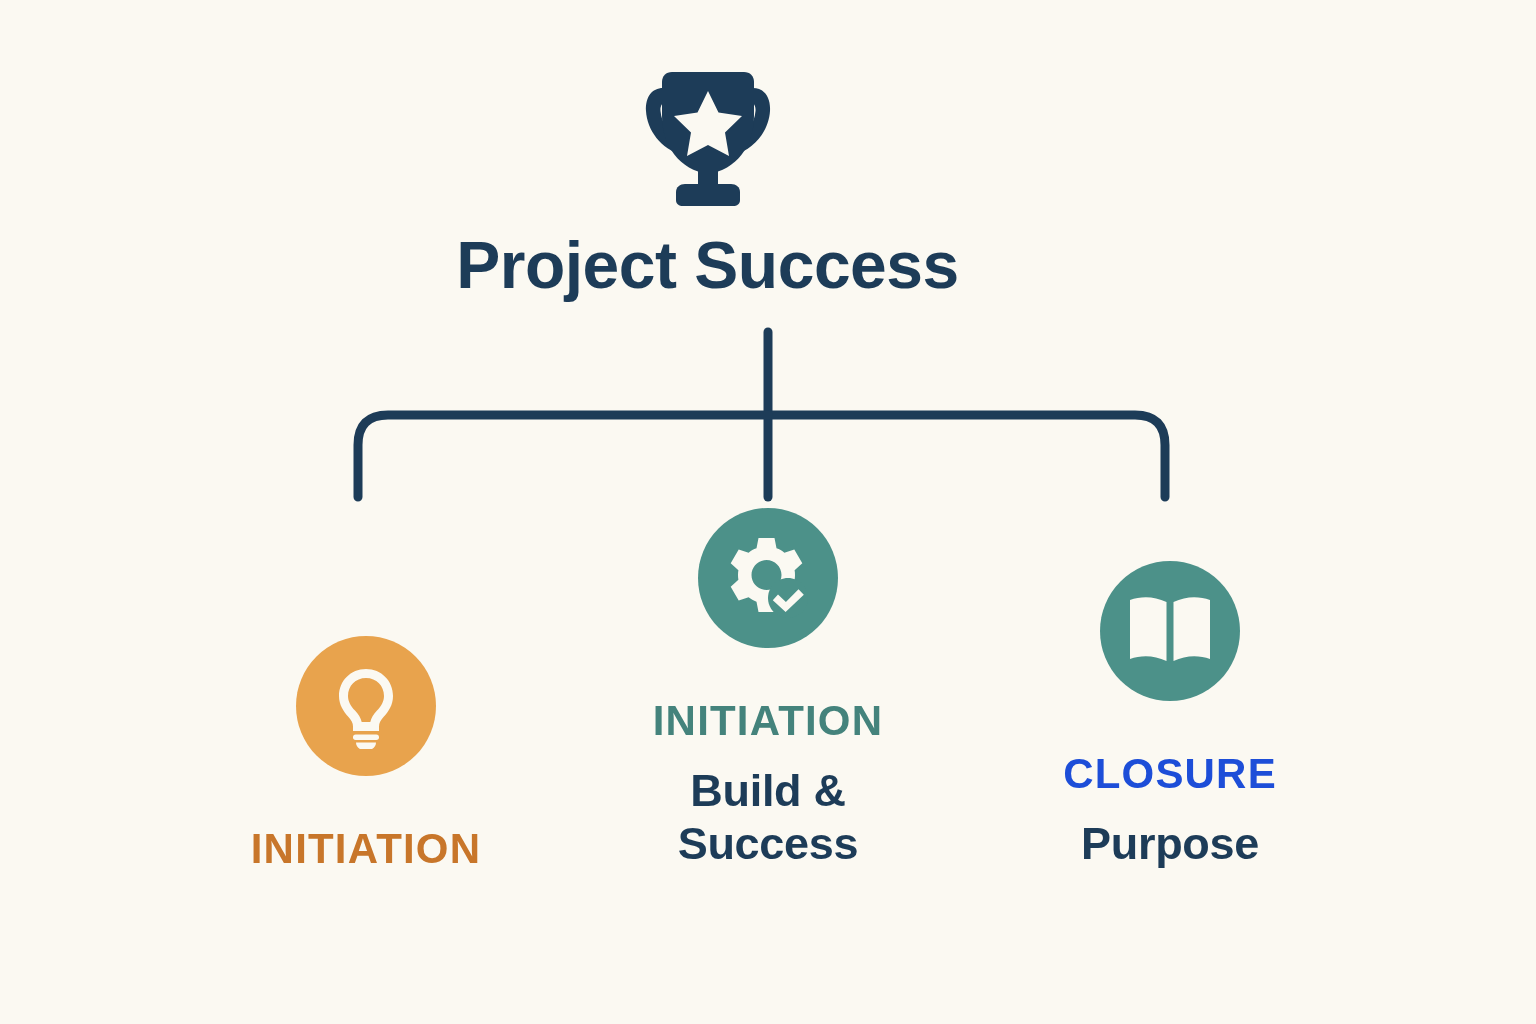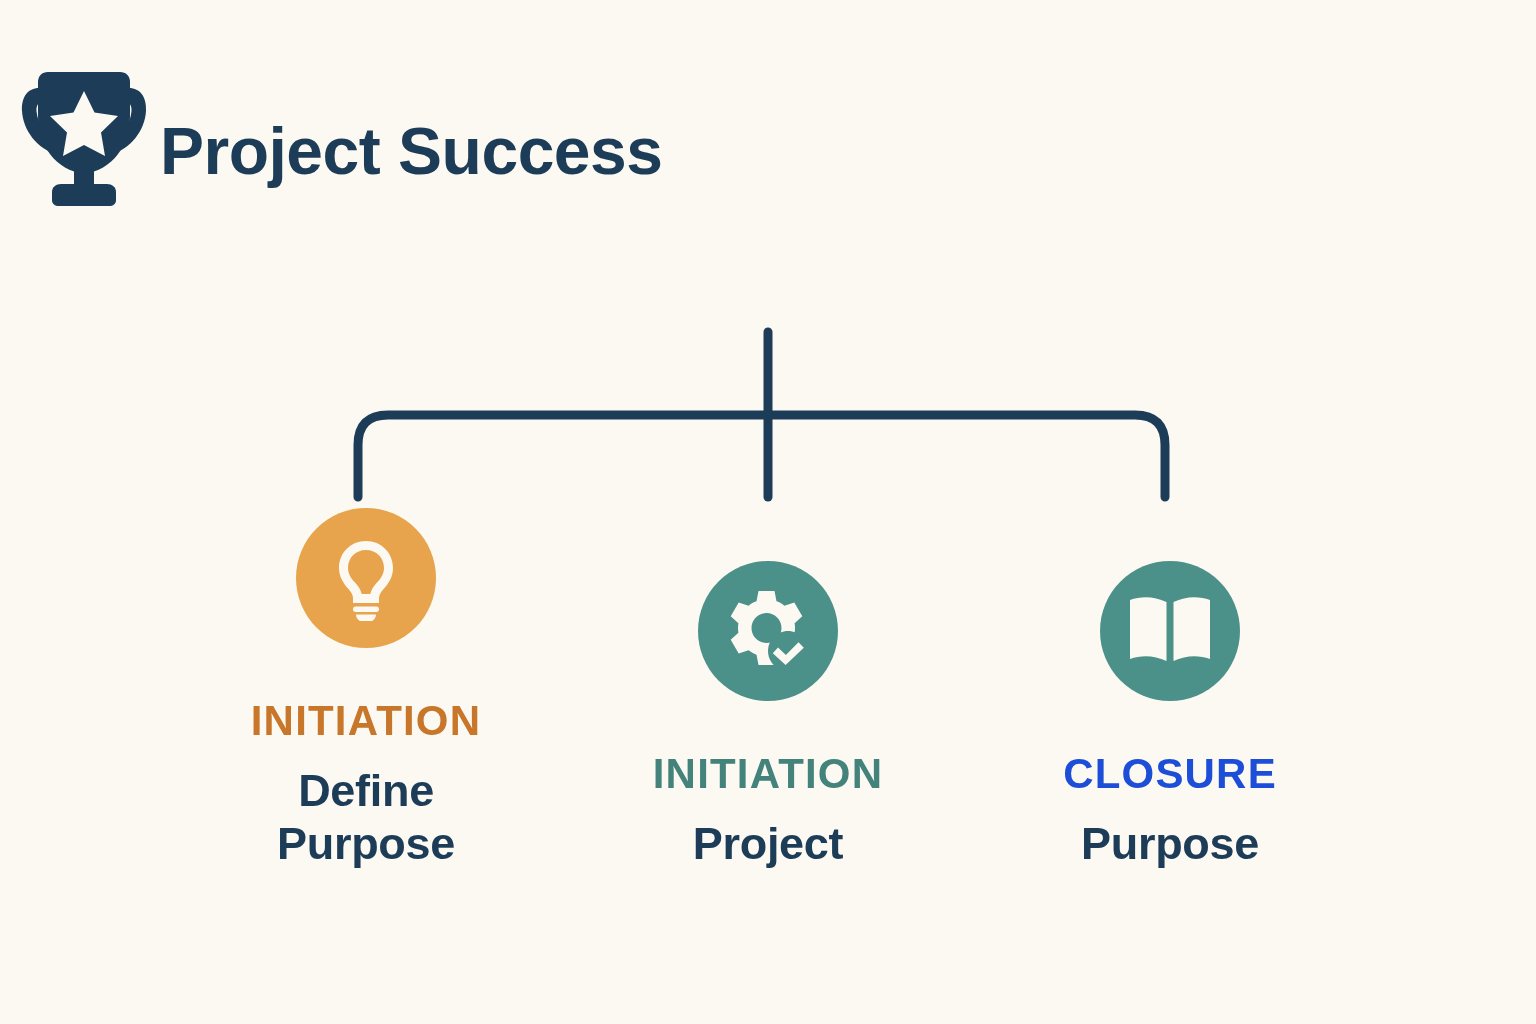--- a/index.html
+++ b/index.html
@@ -16,25 +16,25 @@
   .canvas {
     position: relative;
     width: 1536px;
     height: 1024px;
     background: #fbf9f2;
   }
 
   
   .root-node {
     position: absolute;
-    left: 8px;
+    left: 16px;
     top: 70px;
     width: 1383px;
     display: flex;
-    flex-direction: row;
+    flex-direction: column;
     align-items: center;
   }
   .trophy-icon {
     width: 152px;
     height: 140px;
     display: block;
   }
   .root-title {
     margin-top: 22px;
     font-size: 66px;
@@ -156,24 +156,20 @@
                        L38.7 59 C37.8 55 35.4 51.3 32 47.6 C27.8 43 25 38.6 25 33 C25 22.8 32.5 15 43 15 Z"></path>
 
               <rect x="30" y="71.5" width="26" height="5.5" rx="2.7"></rect>
 
               <path d="M33 79.5 L53 79.5 C53 84.2 48.8 87.5 43 87.5 C37.2 87.5 33 84.2 33 79.5 Z"></path>
             </g>
           </svg>
         </span>
       </div>
       <div class="branch-cat" style="color:#c8762a">INITIATION</div>
-      <div class="branch-desc">
-        <div>Define</div>
-        <div>Purpose</div>
-      </div>
     </div>
 
     <div class="branch">
       <div class="circle" style="background:#4c9189">
         <span>
           <svg width="88" height="88" viewBox="0 0 88 88" aria-hidden="true">
             <g fill="#fbf9f2">
 
               <path d="M34.5 4 L50.5 4 L52.5 14.3 C55.4 15.3 58.1 16.8 60.4 18.7 L70.3 15.4 L78.3 29.2
                        L70.6 36.3 C70.9 37.9 71 39.4 71 41 C71 42.6 70.9 44.1 70.6 45.7 L78.3 52.8
@@ -186,21 +182,22 @@
 
               <path d="M64 44 C53 44 44 53 44 64 C44 75 53 84 64 84 C75 84 84 75 84 64
                        C84 53 75 44 64 44 Z" fill="#4c9189"></path>
               <path d="M74.5 55.2 L79.8 60.8 L61.6 78 L48.8 66.2 L54 60.6 L61.9 67.9 Z"></path>
             </g>
           </svg>
         </span>
       </div>
       <div class="branch-cat" style="color:#44837c">INITIATION</div>
       <div class="branch-desc">
-        <div>Project</div>
+        <div>Build &amp;</div>
+        <div>Success</div>
       </div>
     </div>
 
     <div class="branch">
       <div class="circle" style="background:#4c9189">
         <span>
           <svg width="84" height="72" viewBox="0 0 84 72" aria-hidden="true">
             <g fill="#fbf9f2">
 
               <path d="M2 5 C13 1 26 1 38.5 7 L38.5 66 C26 60 13 60 2 64 Z"></path>

